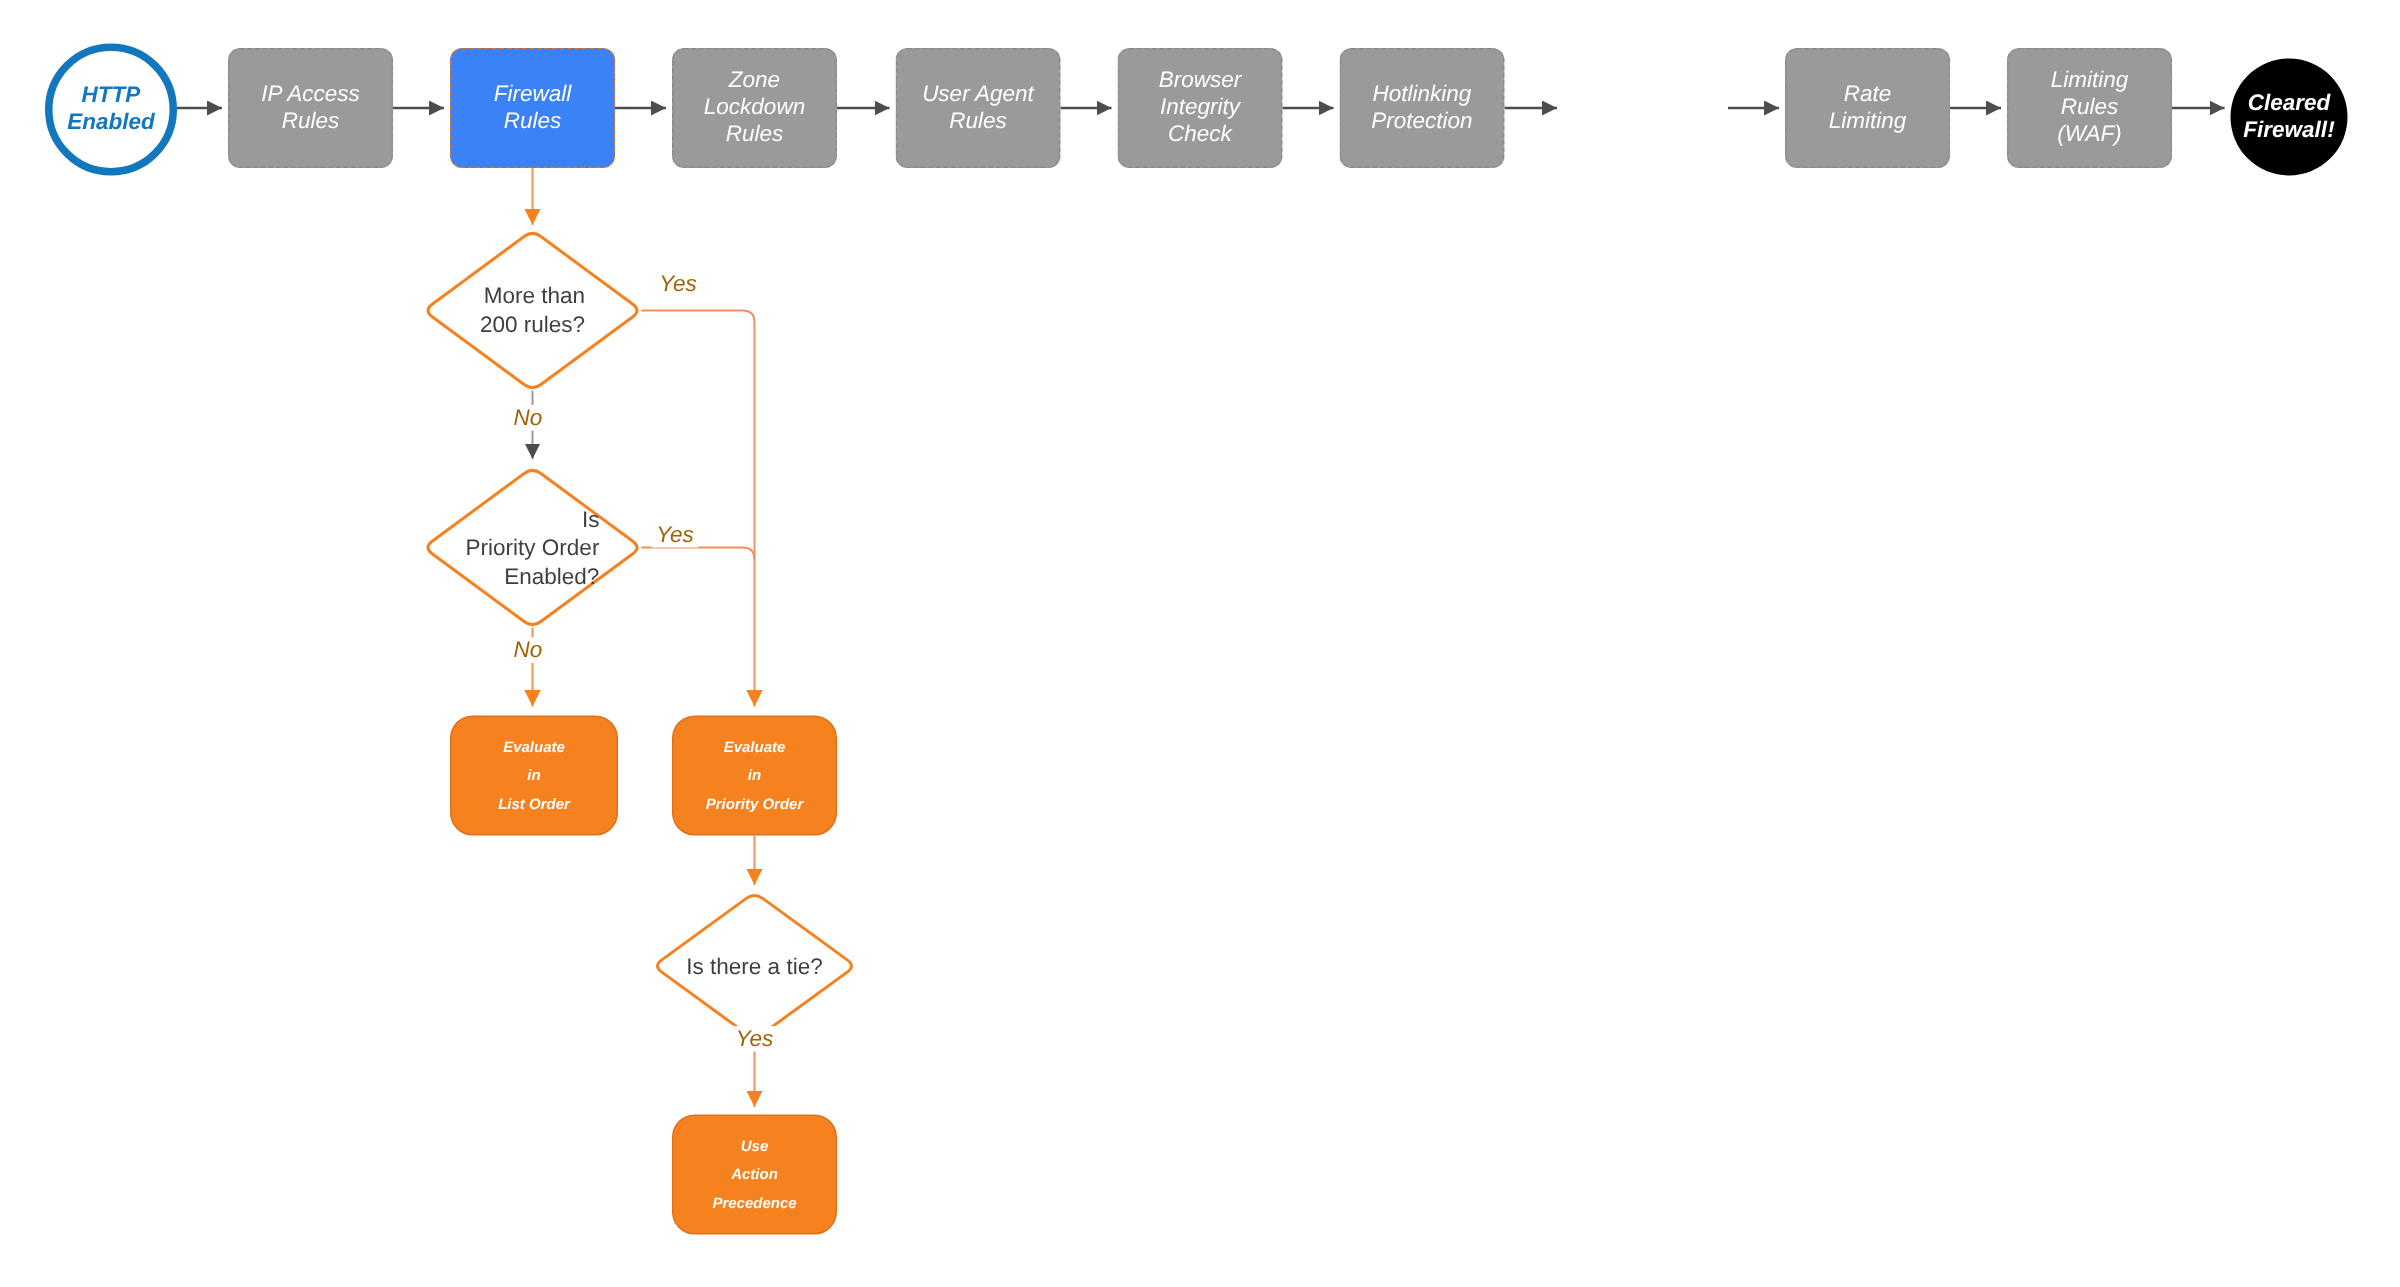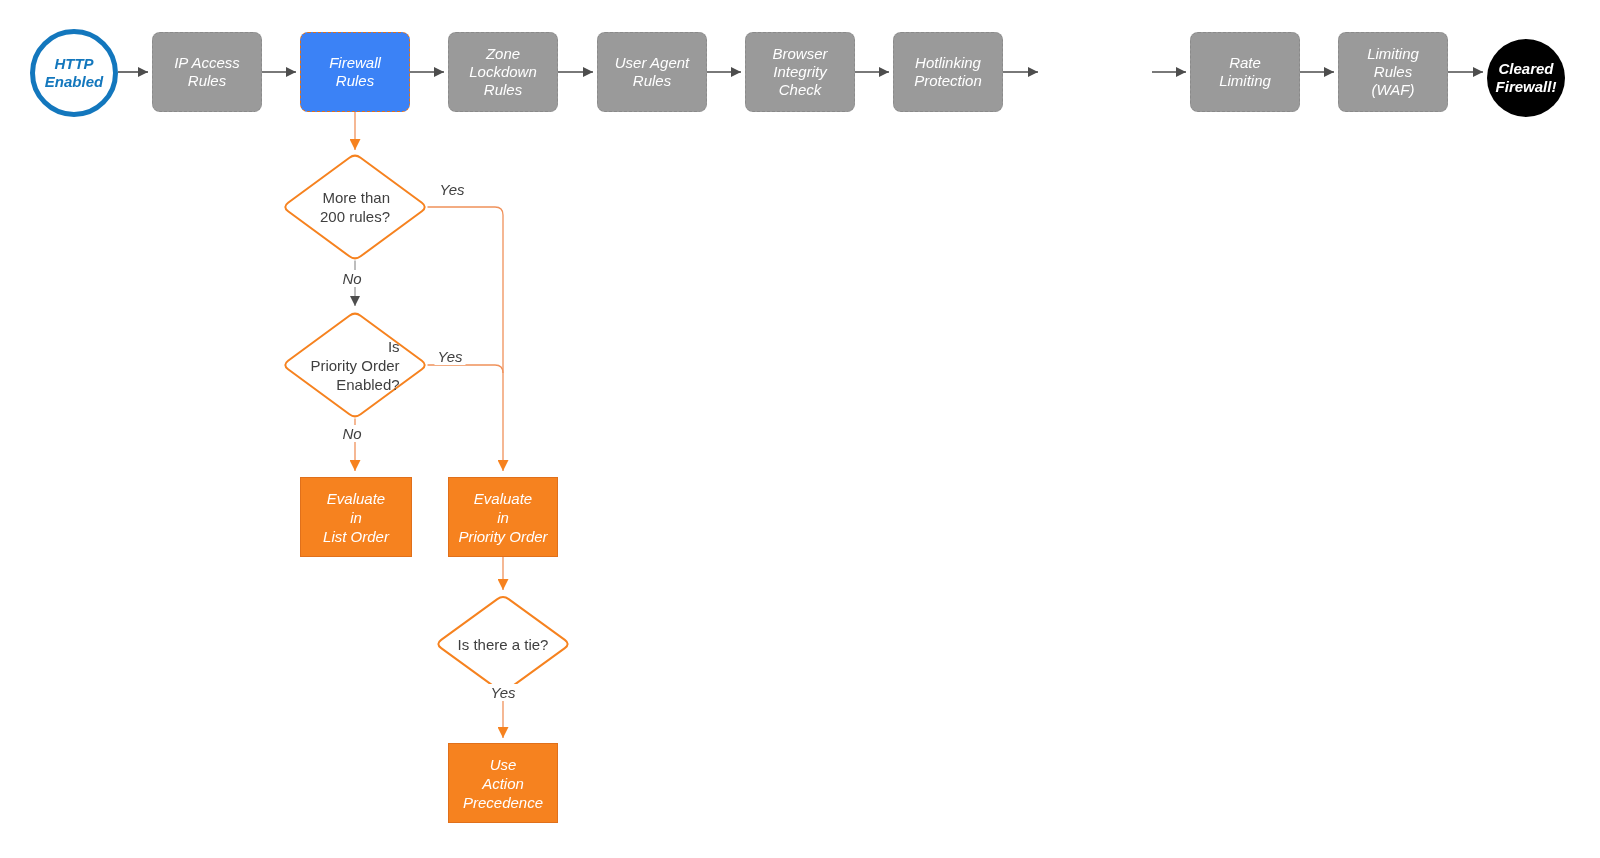--- a/index.html
+++ b/index.html
@@ -41,27 +41,28 @@
     font-size: 15px;
     line-height: 18px;
   }
   .stage.highlight {
     background: #3b82f6;
     border-color: #E0701B;
   }
   .action {
     width: 110px;
     height: 80px;
-    border-radius: 0;
+    border-radius: 15px;
     background: #F6821F;
     border: 1px solid #E0701B;
     color: #ffffff;
     font-style: italic;
-    font-size: 15px;
+    font-size: 10px;
     line-height: 19px;
+    font-weight: bold;
   }
   .terminal {
     border-radius: 50%;
     font-weight: bold;
     font-style: italic;
     font-size: 15px;
     line-height: 18px;
   }
   .terminal.start {
     left: 30px;
@@ -85,21 +86,21 @@
     transform: translateX(-50%);
     text-align: right;
     white-space: pre-line;
     color: #3F3F3F;
     font-size: 15px;
     line-height: 19px;
   }
   .edge-label {
     position: absolute;
     transform: translateX(-50%);
-    color: #404040;
+    color: #a16207;
     font-style: italic;
     font-size: 15px;
     background: #ffffff;
     padding: 0 3px;
   }
   .egray   { stroke: #4D4D4D; stroke-width: 1.6; fill: none; }
   .egrayl  { stroke: #9A9A9A; stroke-width: 1.3; fill: none; }
   .eorange { stroke: #F0915A; stroke-width: 1.3; fill: none; }
   .diamond { stroke: #F6821F; stroke-width: 2; fill: #ffffff; }
 </style>

